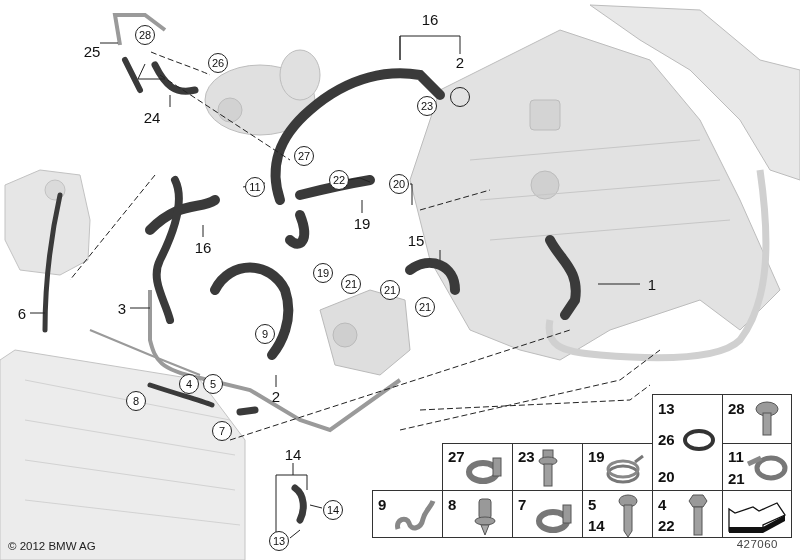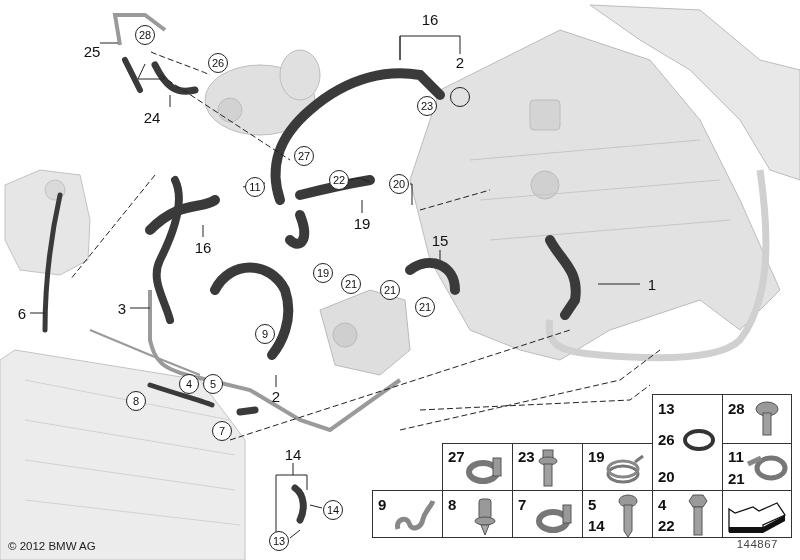--- a/index.html
+++ b/index.html
@@ -99,21 +99,21 @@
       <path d="M420,410 L630,400 L650,385" stroke-dasharray="6,3"></path>
     </g>
   </svg>
 
   <div class="lbl" style="left:652px;top:284px">1</div>
   <div class="lbl" style="left:276px;top:396px">2</div>
   <div class="lbl" style="left:122px;top:308px">3</div>
   <div class="lbl" style="left:22px;top:313px">6</div>
   <div class="lbl" style="left:203px;top:247px">16</div>
   <div class="lbl" style="left:293px;top:454px">14</div>
-  <div class="lbl" style="left:440px;top:240px">15</div>
+  <div class="lbl" style="left:416px;top:240px">15</div>
   <div class="lbl" style="left:430px;top:19px">16</div>
   <div class="lbl" style="left:460px;top:62px">2</div>
   <div class="lbl" style="left:362px;top:223px">19</div>
   <div class="lbl" style="left:152px;top:117px">24</div>
   <div class="lbl" style="left:92px;top:51px">25</div>
 
   <div style="position:absolute;left:450px;top:87px;width:18px;height:18px;border:1.3px solid #222;border-radius:50%;"></div>
 
   <div class="circ" style="left:145px;top:35px">28</div>
   <div class="circ" style="left:218px;top:63px">26</div>
@@ -231,14 +231,14 @@
     <div class="cell" style="left:722px;top:490px;width:70px;height:48px;">
       <svg width="70" height="48" style="position:absolute;left:0;top:0">
         <path d="M6,18 L6,40 L40,40 L40,34 L62,24 L54,12 L36,20 L30,16 L12,22 Z" fill="#fff" stroke="#111" stroke-width="1.3"></path>
         <path d="M6,36 L40,36 L40,42 L6,42 Z" fill="#111"></path>
         <path d="M40,36 L62,24 L62,30 L40,42 Z" fill="#111"></path>
       </svg>
     </div>
   </div>
 
   <div class="copyright">© 2012 BMW AG</div>
-  <div class="docnum">144867</div>
+  <div class="docnum">427060</div>
 </div>
 
 </body></html>

